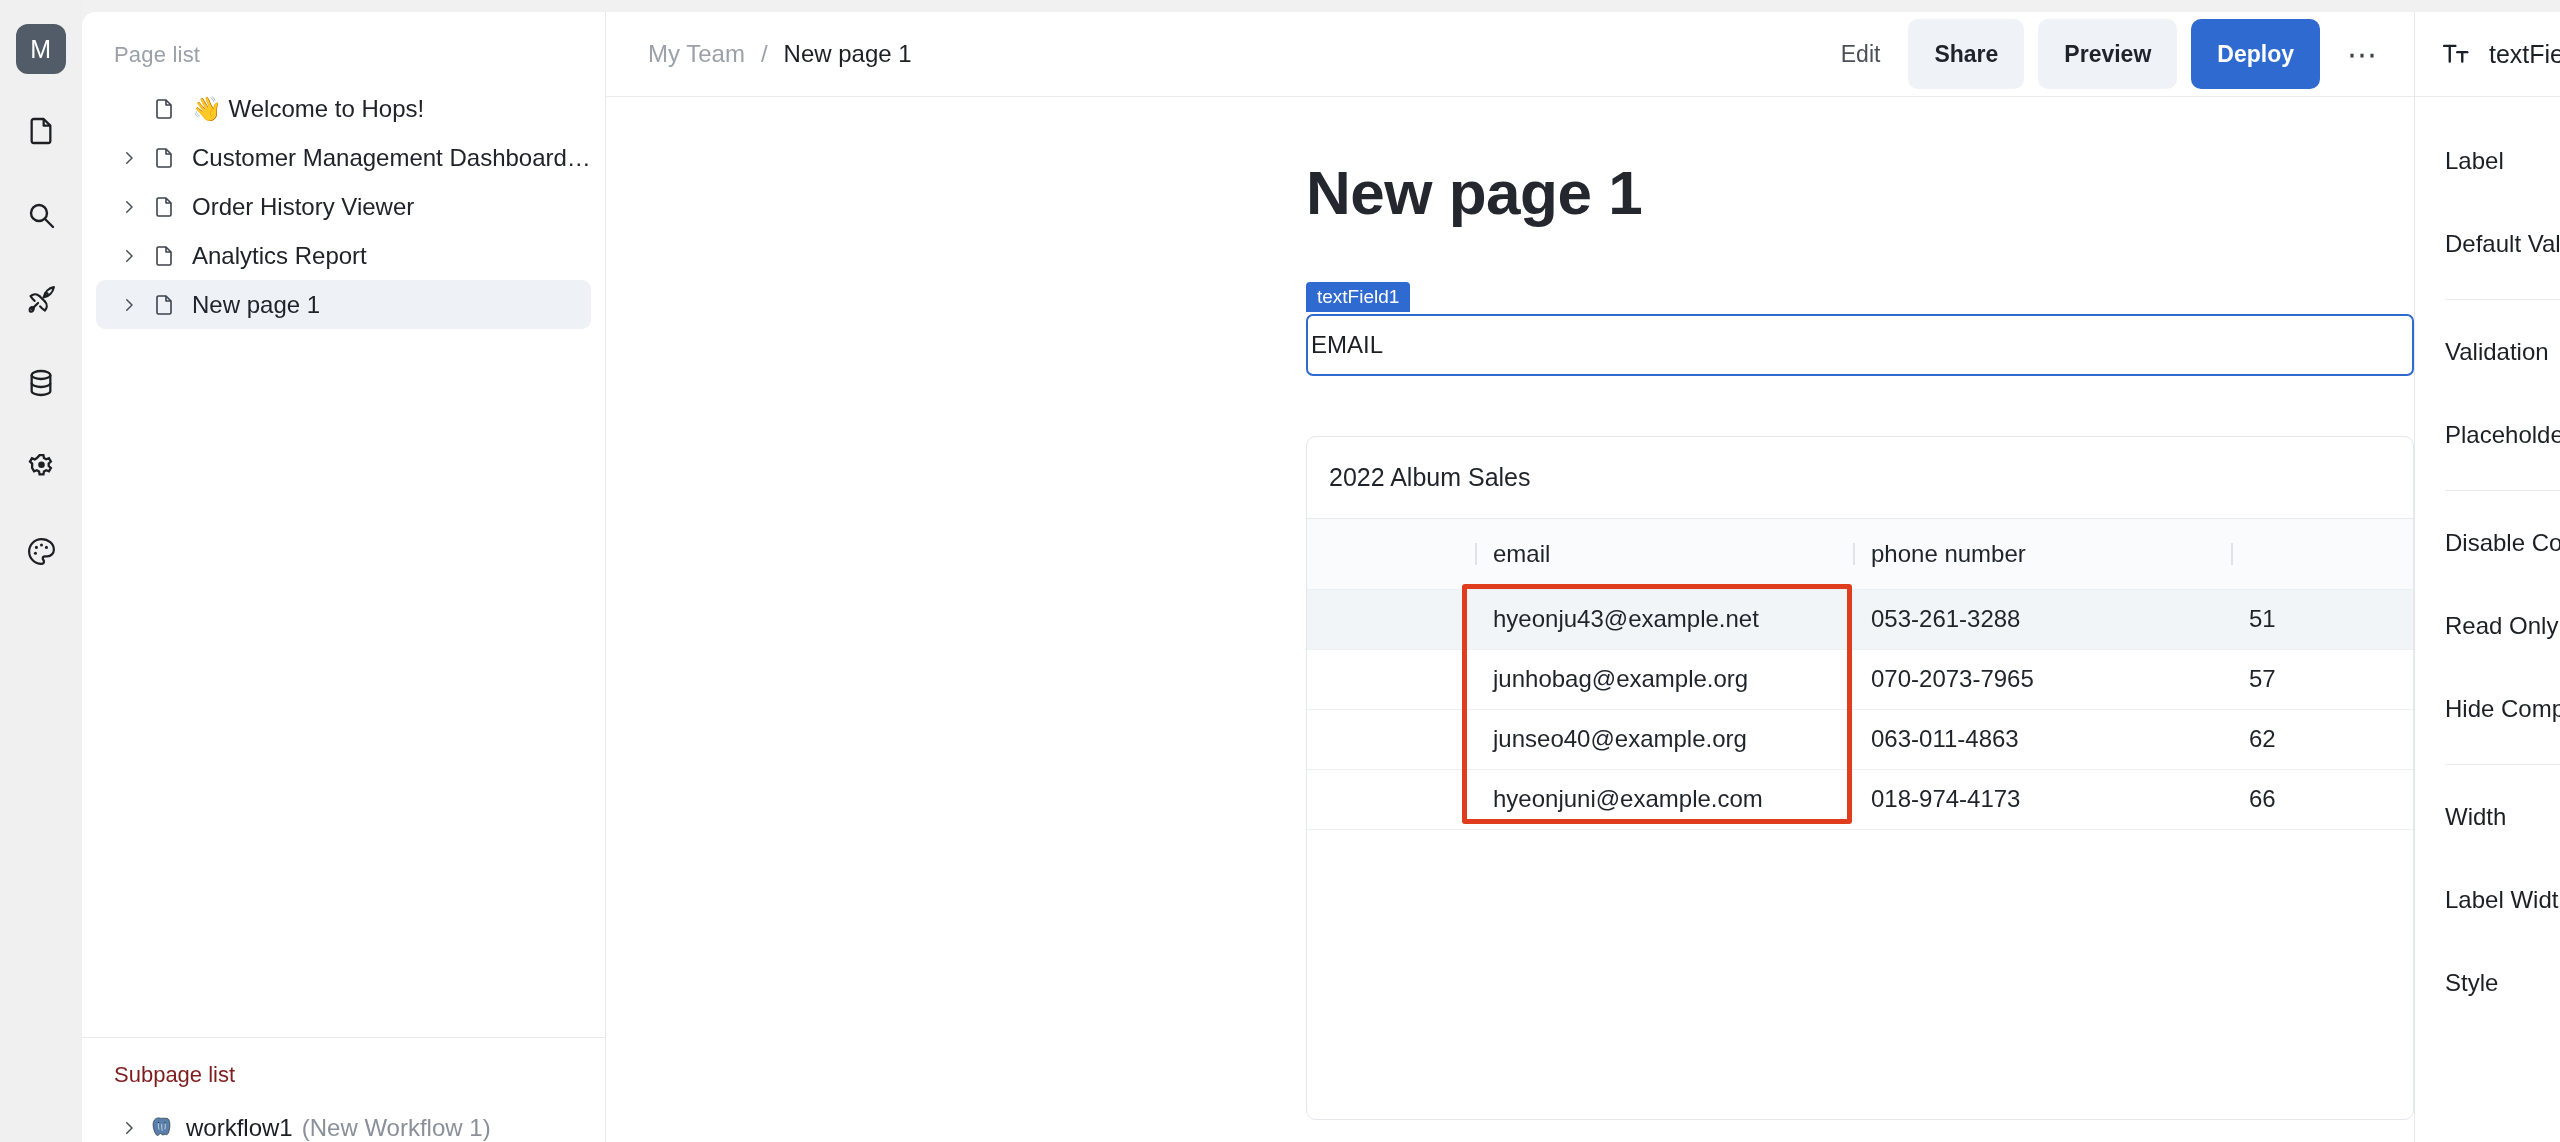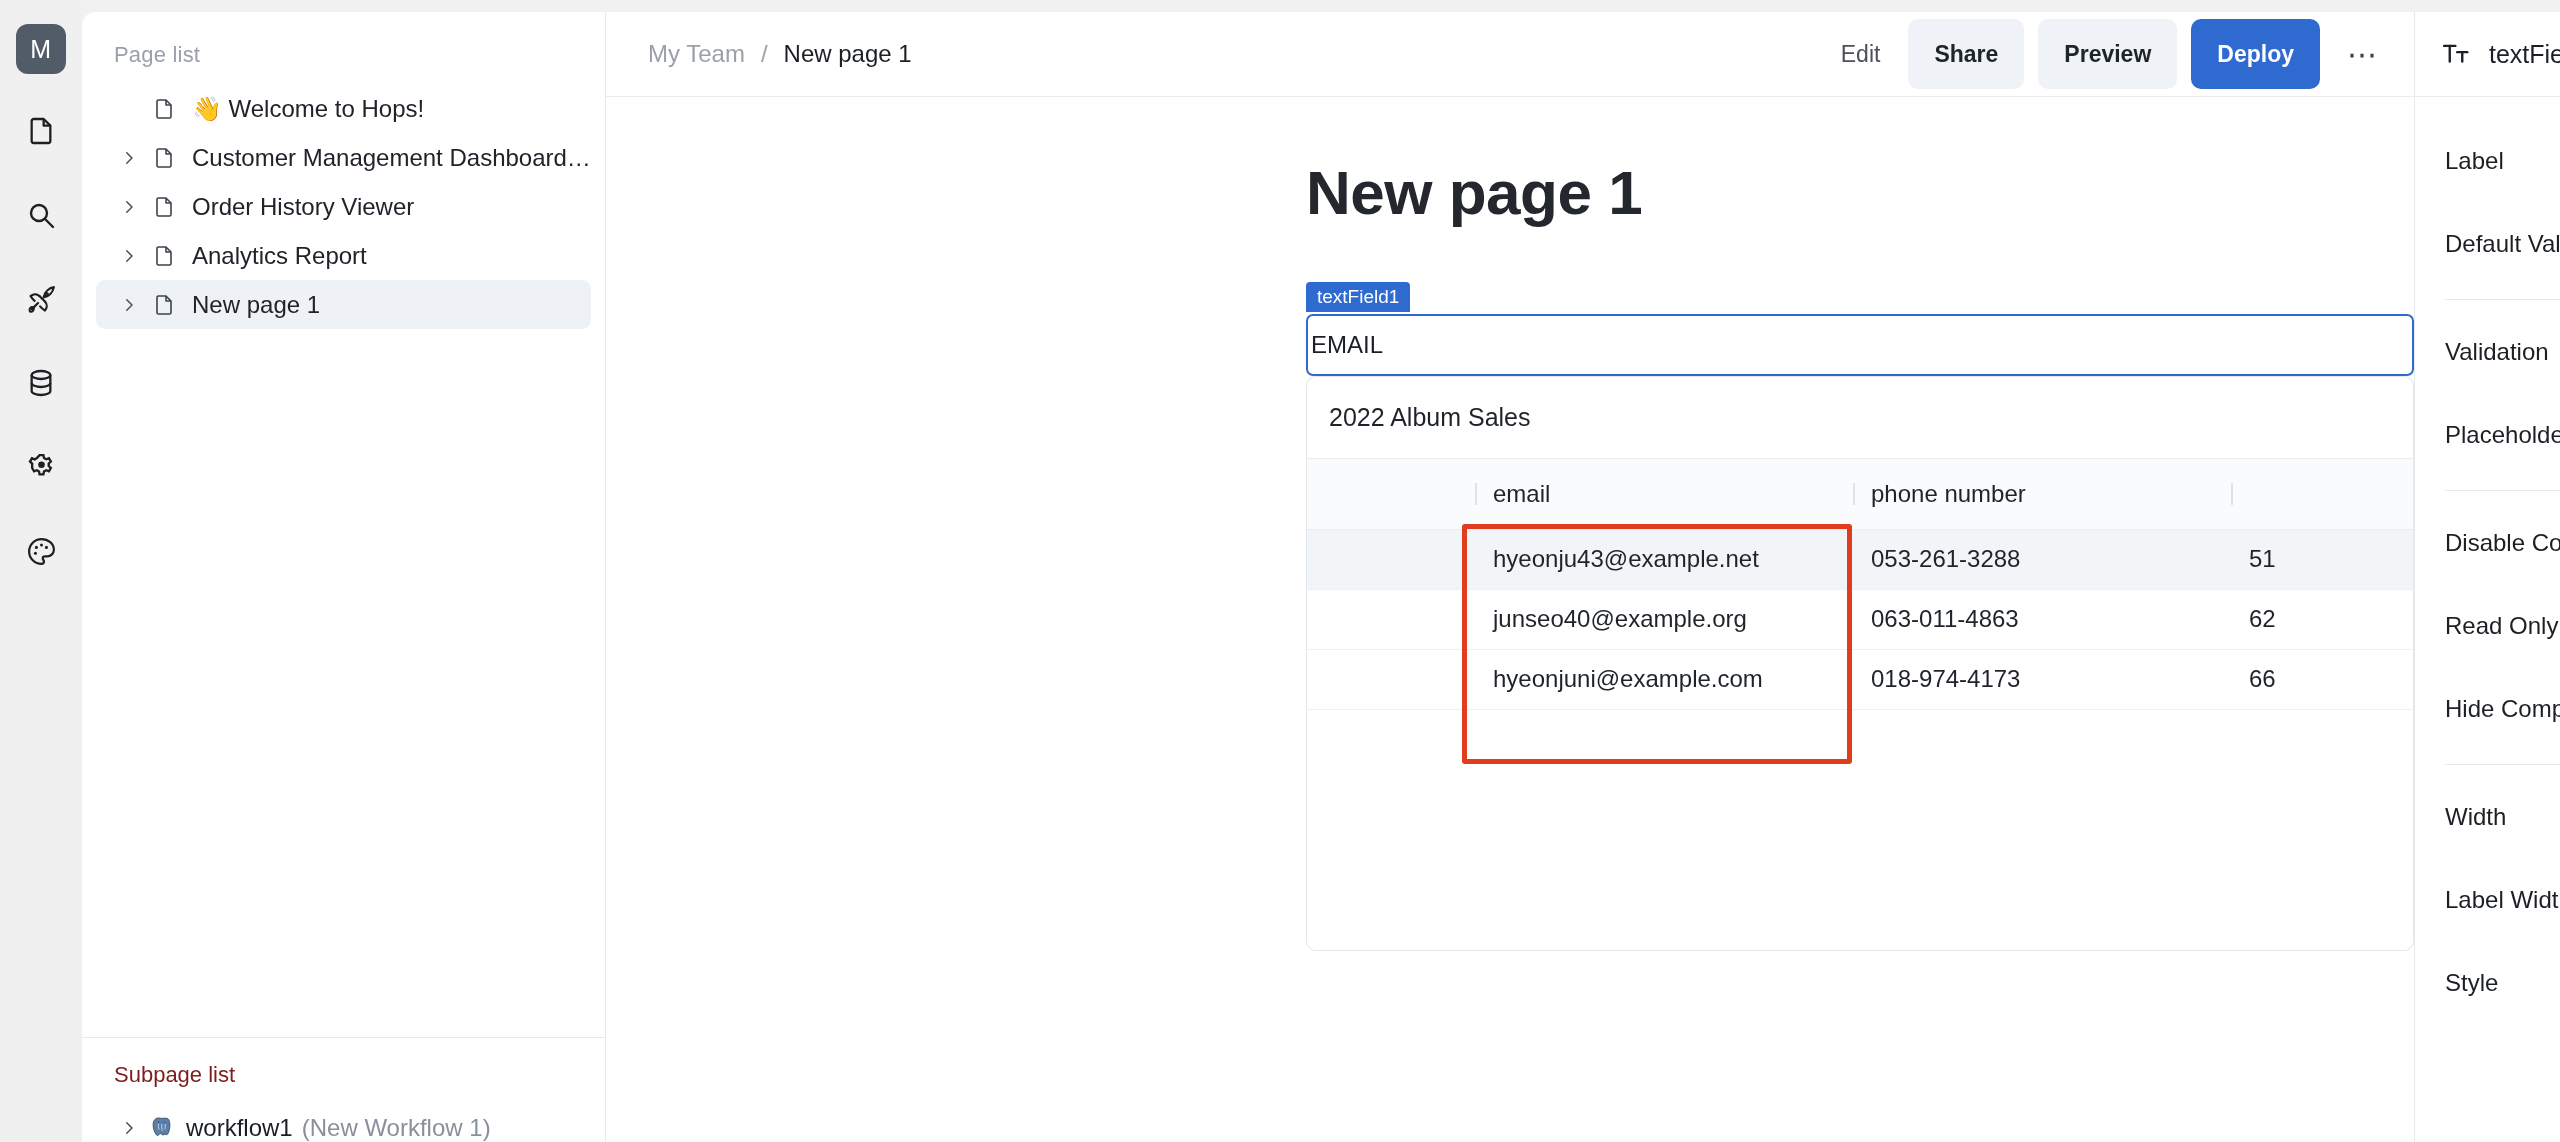--- a/index.html
+++ b/index.html
@@ -148,21 +148,21 @@
   }
   .tf-input {
     flex: 1 1 auto; border: 1px solid #dfe3e8; border-radius: 6px;
     display: flex; align-items: center; padding-left: 18px;
     font-size: 24px; color: #1c2024; background: #fff;
     margin: -1px -1px -1px 0;
   }
 
   
   .card {
-    width: 1108px; height: 575px;
+    margin-top: 60px; width: 1108px; height: 684px;
     border: 1px solid #e4e7eb; border-radius: 10px;
     background: #fff; overflow: hidden; position: relative;
   }
   .card-head {
     height: 82px; display: flex; align-items: center;
     padding: 0 26px 0 22px; border-bottom: 1px solid #e8ebee;
   }
   .card-title { font-size: 25px; color: #1f242a; }
   .dl-btn {
     margin-left: auto; height: 58px; padding: 0 24px;
@@ -432,20 +432,26 @@
             </thead>
             <tbody>
               <tr class="alt">
                 <td></td>
                 <td>hyeonju43@example.net</td>
                 <td>053-261-3288</td>
                 <td>51</td>
               </tr>
               <tr>
                 <td></td>
+                <td>junhobag@example.org</td>
+                <td>070-2073-7965</td>
+                <td>57</td>
+              </tr>
+              <tr>
+                <td></td>
                 <td>junseo40@example.org</td>
                 <td>063-011-4863</td>
                 <td>62</td>
               </tr>
               <tr>
                 <td></td>
                 <td>hyeonjuni@example.com</td>
                 <td>018-974-4173</td>
                 <td>66</td>
               </tr>

